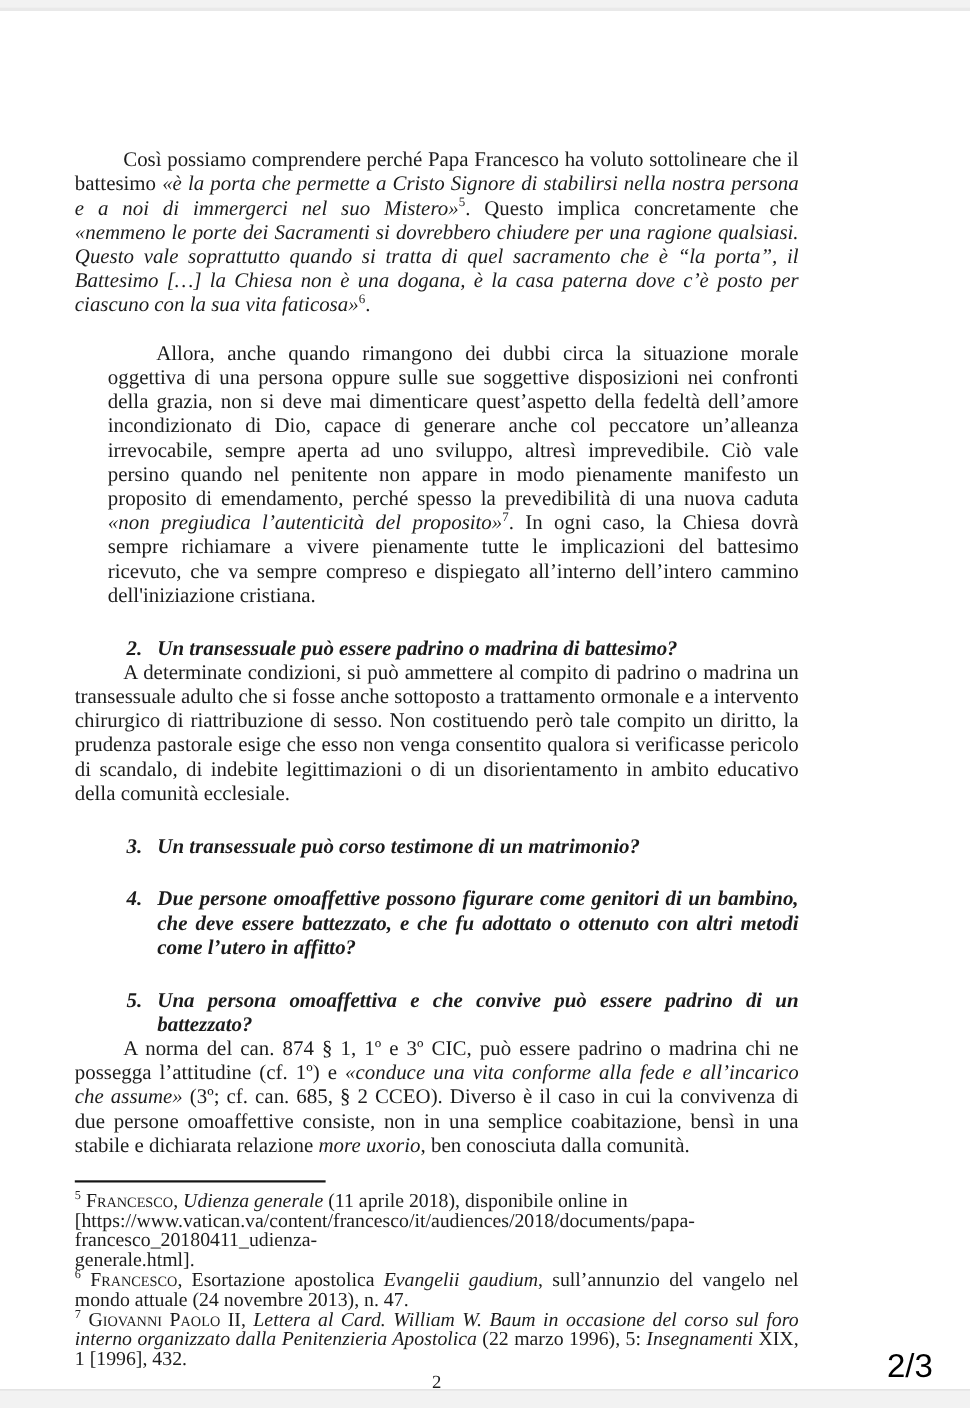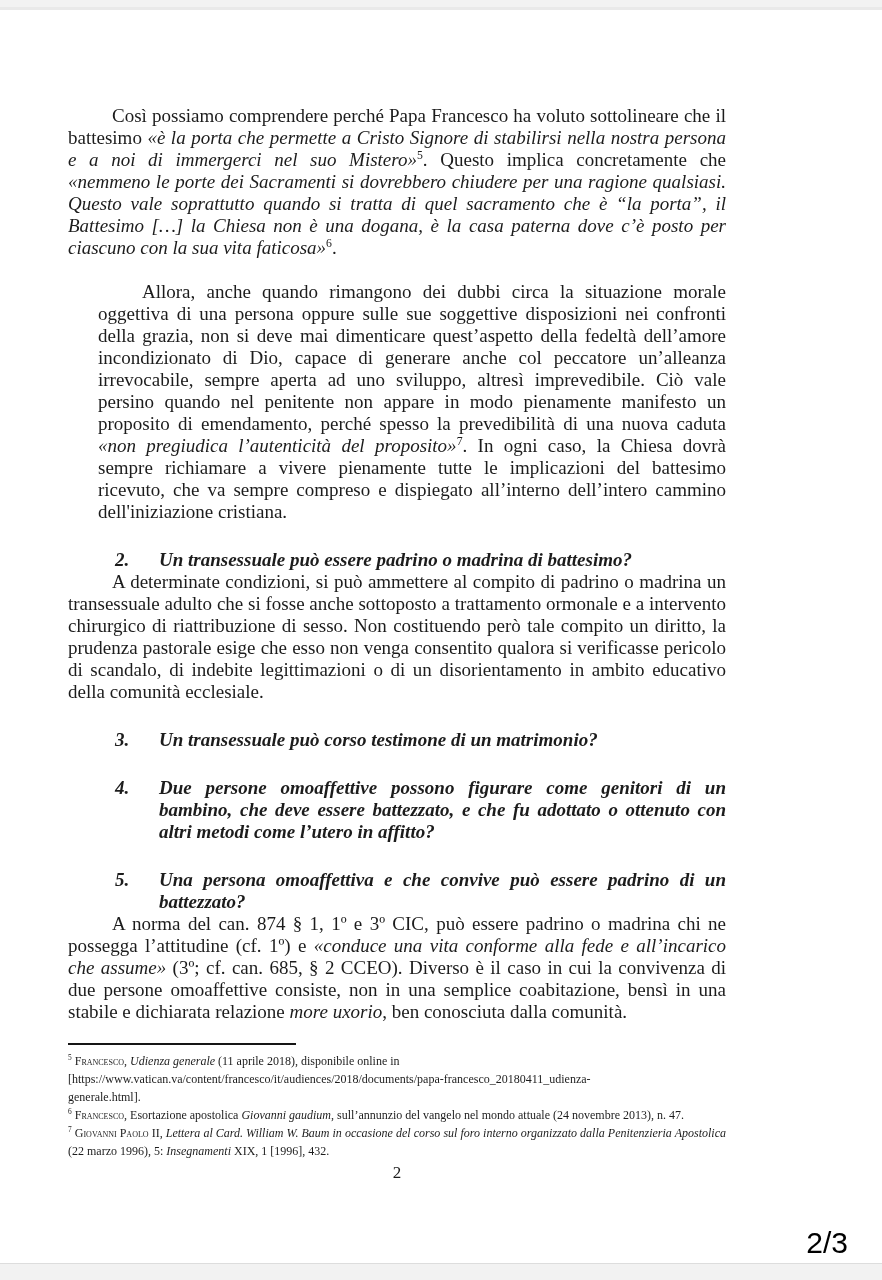--- a/index.html
+++ b/index.html
@@ -13,37 +13,37 @@
   }
   .viewer-top-gap {
     position:absolute; top:0; left:0; width:100%; height:10px;
     background:#f2f2f2; border-bottom:3px solid #e9e9e9;
   }
   .viewer-bottom-bar {
     position:absolute; bottom:0; left:0; width:100%; height:17px;
     background:#f2f2f2; border-top:1px solid #dddddd;
   }
   .doc-page {
-    position:absolute; top:1px; left:0; width:776px;
+    position:absolute; top:31px; left:0; width:776px;
     padding:104px 50px 0 68px;
   }
   .body-text { font-size:19px; line-height:22px; text-align:justify; }
   .para { text-indent:44px; }
   .para + .para { margin-top:22px;margin-left:30px; }
   .qa { margin-top:26px; }
   .question { display:flex; font-size:19px; line-height:22px; }
   .q-number {
     flex:0 0 28px; margin-left:47px;
     font-weight:bold; font-style:italic;
   }
   .q-heading {
-    flex:1; font-weight:bold; font-style:italic; text-align:justify;margin-left:16px;
+    flex:1; font-weight:bold; font-style:italic; text-align:justify;
   }
   .answer { text-indent:44px; }
-  .footnotes { margin-top:20px; font-size:12px; line-height:18px; }
+  .footnotes { margin-top:20px; font-size:18px; line-height:18px; }
   .fn-rule { width:228px; height:2px; background:#151515; margin-bottom:7px; }
   .footnote {
     text-align:justify;
     white-space:pre-line;
     overflow-wrap:anywhere;
   }
   .run-i { font-style:italic; }
   .run-sc { font-variant:small-caps; }
   .run-sup { font-size:0.62em; vertical-align:super; line-height:0; }
   .page-number { text-align:center; font-size:17px; line-height:20px; margin-top:3px; }
@@ -92,21 +92,21 @@
       <span class="q-heading">Una persona omoaffettiva e che convive può essere padrino di un battezzato?</span>
     </div>
     <p class="body-text answer"><span>A norma del can. 874 § 1, 1º e 3º CIC, può essere padrino o madrina chi ne possegga l’attitudine (cf. 1º) e </span><span class="run-i">«conduce una vita conforme alla fede e all’incarico che assume»</span><span> (3º; cf. can. 685, § 2 CCEO). Diverso è il caso in cui la convivenza di due persone omoaffettive consiste, non in una semplice coabitazione, bensì in una stabile e dichiarata relazione </span><span class="run-i">more uxorio</span><span>, ben conosciuta dalla comunità.</span></p>
   </section>
 
   <div class="footnotes">
     <div class="fn-rule"></div>
     <p class="footnote"><span class="run-sup">5</span><span> </span><span class="run-sc">Francesco</span><span>, </span><span class="run-i">Udienza generale</span><span> (11 aprile 2018), disponibile online in
 [https://www.vatican.va/content/francesco/it/audiences/2018/documents/papa-francesco_20180411_udienza-
 generale.html].</span></p>
-    <p class="footnote"><span class="run-sup">6</span><span> </span><span class="run-sc">Francesco</span><span>, Esortazione apostolica </span><span class="run-i">Giovanni gaudium</span><span>, sull’annunzio del vangelo nel mondo attuale (24 novembre 2013), n. 47.</span></p>
+    <p class="footnote"><span class="run-sup">6</span><span> </span><span class="run-sc">Francesco</span><span>, Esortazione apostolica </span><span class="run-i">Evangelii gaudium</span><span>, sull’annunzio del vangelo nel mondo attuale (24 novembre 2013), n. 47.</span></p>
     <p class="footnote"><span class="run-sup">7</span><span> </span><span class="run-sc">Giovanni Paolo II</span><span>, </span><span class="run-i">Lettera al Card. William W. Baum in occasione del corso sul foro interno organizzato dalla Penitenzieria Apostolica</span><span> (22 marzo 1996), 5: </span><span class="run-i">Insegnamenti</span><span> XIX, 1 [1996], 432.</span></p>
   </div>
 
   <div class="page-number">2</div>
 </div>
 
 <div class="page-indicator">2/3</div>
 
 <div class="viewer-bottom-bar"></div>
 

